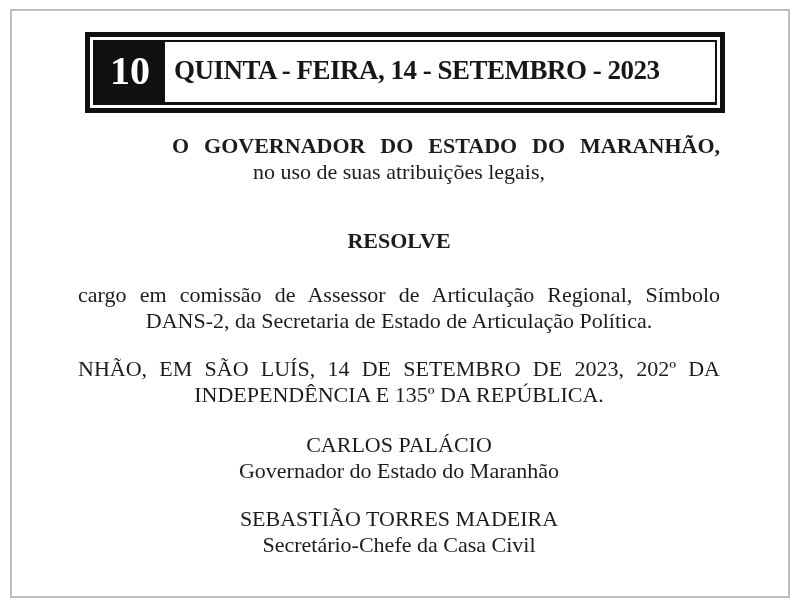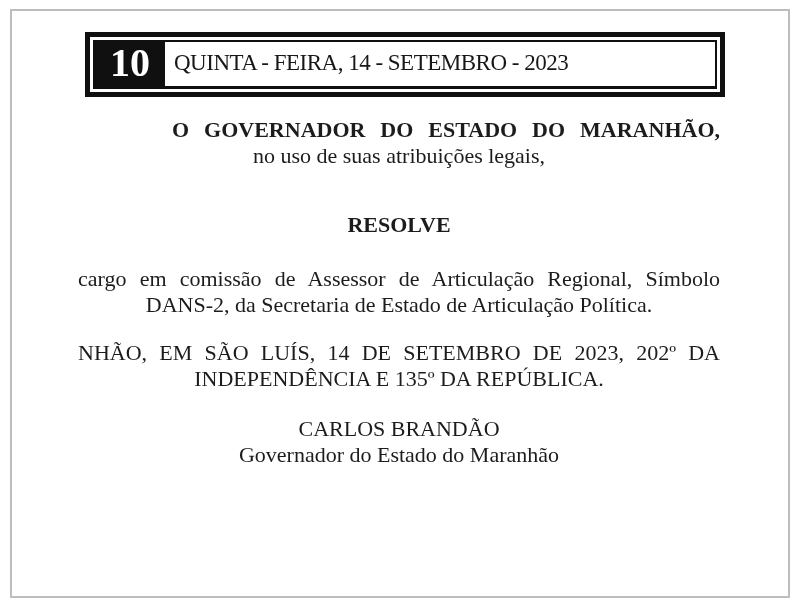--- a/index.html
+++ b/index.html
@@ -26,21 +26,21 @@
   .masthead {
     margin: 21px 0 0 73px;
     width: 640px;
     box-sizing: border-box;
     border: 5px solid #101010;
     padding: 3px;
     background: #ffffff;
   }
   .masthead-inner {
     box-sizing: border-box;
-    height: 49px;
+    height: 65px;
     border: 2px solid #101010;
     border-bottom-width: 3px;
     display: flex;
     align-items: stretch;
     background: #ffffff;
   }
   .masthead-number {
     width: 70px;
     flex: 0 0 70px;
     background: #101010;
@@ -51,22 +51,22 @@
     display: flex;
     align-items: center;
     justify-content: center;
     padding-bottom: 3px;
   }
   .masthead-title {
     flex: 1;
     display: flex;
     align-items: center;
     padding: 0 4px 3px 9px;
-    font-weight: normal;
-    font-size: 23px;
+    font-weight: bold;
+    font-size: 27px;
     letter-spacing: -0.5px;
     white-space: nowrap;
     color: #171717;
   }
   
   .doc {
     margin: 20px 0 0 66px;
     width: 642px;
     font-size: 22px;
     line-height: 26px;
@@ -118,21 +118,23 @@
       <div class="line">cargo em comissão de Assessor de Articulação Regional, Símbolo</div>
       <div class="line plain">DANS-2, da Secretaria de Estado de Articulação Política.</div>
     </div>
 
     <div class="para-closing">
       <div class="line">NHÃO, EM SÃO LUÍS, 14 DE SETEMBRO DE 2023, 202º DA</div>
       <div class="line plain">INDEPENDÊNCIA E 135º DA REPÚBLICA.</div>
     </div>
 
     <div class="sig-block first">
-      <div>CARLOS BRANDÃO</div>
+      <div>CARLOS PALÁCIO</div>
       <div>Governador do Estado do Maranhão</div>
     </div>
 
     <div class="sig-block second">
+      <div>SEBASTIÃO TORRES MADEIRA</div>
+      <div>Secretário-Chefe da Casa Civil</div>
     </div>
 
   </div>
 </div>
 
 </body></html>

